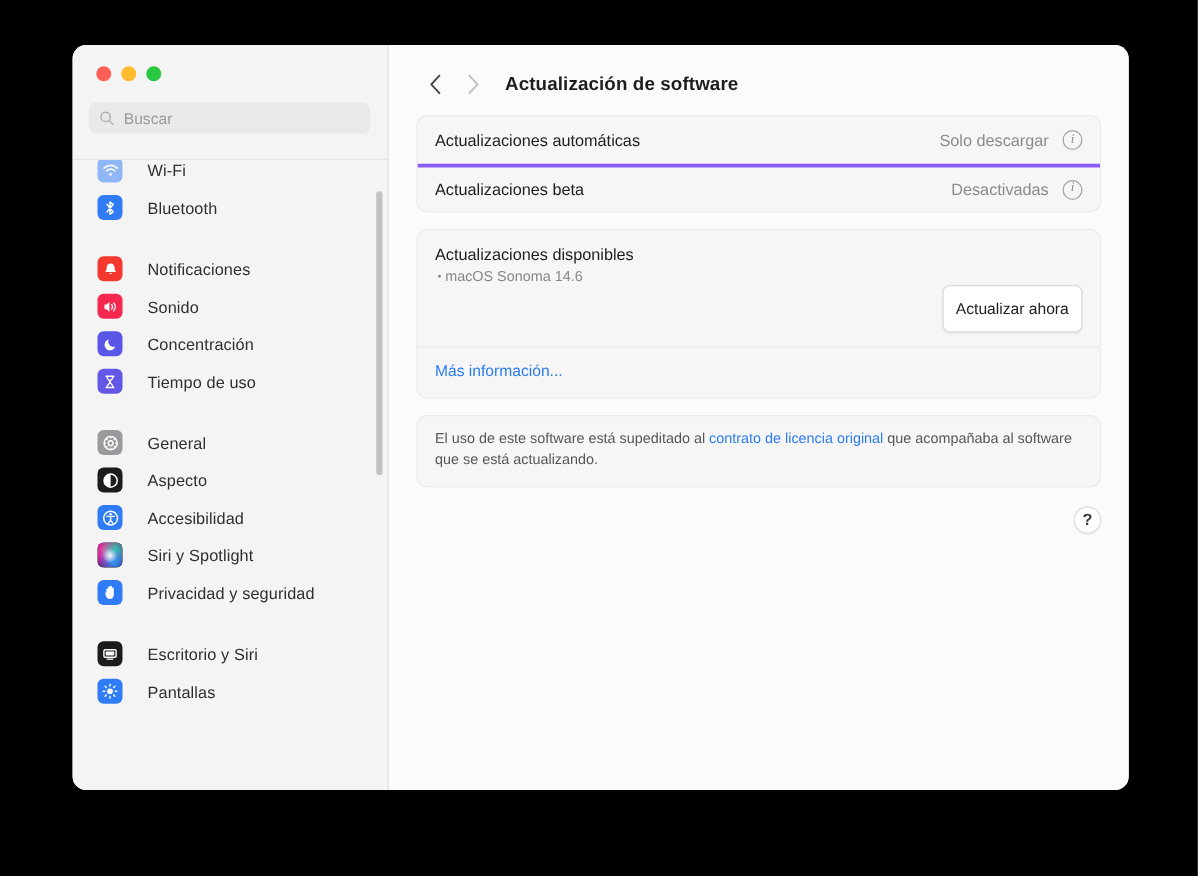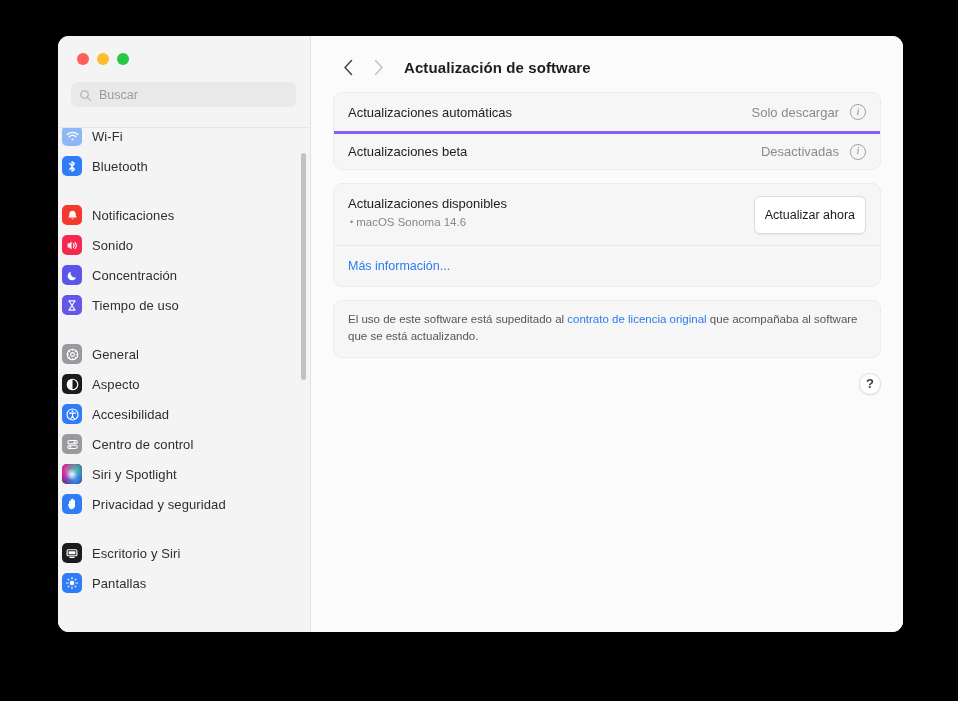--- a/index.html
+++ b/index.html
@@ -62,23 +62,23 @@
 
   .sb-divider { height: 1px; background: #e6e6e6; margin: 0; }
 
   .sb-scroll {
     position: relative;
     height: calc(100% - 92px);
     overflow: hidden;
   }
   .sb-list { padding: 0 0 0 0; margin-top: -7px; }
   .sb-item {
-    display: flex; align-items: center; gap: 10px;
+    display: flex; align-items: center; gap: 20px;
     height: 30px;
-    padding: 0 10px 0 4px;
+    padding: 0 10px 0 20px;
     cursor: default;
   }
   .sb-label {
     font-size: 13px;
     color: #2e2e30;
     letter-spacing: .1px;
     white-space: nowrap;
   }
   .sb-gap { height: 19px; }
   .ico {
@@ -153,20 +153,21 @@
     font-style: italic;
     font-family: "Liberation Serif", serif;
     display: flex; align-items: center; justify-content: center;
     cursor: default;
     line-height: 1;
   }
 
   .upd-top {
     display: flex;
     padding: 12px 14px 11px 14px;
+    flex-direction: column;
   }
   .upd-title { font-size: 13px; color: #1d1d1f; }
   .upd-bullet {
     font-size: 11.5px;
     color: #86868b;
     margin-top: 5px;
     padding-left: 2px;
   }
   .upd-bullet .dot { font-size: 9px; vertical-align: 1px; margin-right: 3px; }
   .btn {
@@ -330,31 +331,20 @@
             </div>
             <div class="sb-item">
               <span class="ico" style="background: rgb(47, 124, 246);">
                 <svg width="15" height="15" viewBox="0 0 16 16">
                   <circle cx="8" cy="8" r="5.9" fill="none" stroke="#ffffff" stroke-width="1.25"></circle>
                   <circle cx="8" cy="4.6" r="1.05" fill="#ffffff"></circle>
                   <path d="M4.7 6.5h6.6M8 6.9v3.1M8 9.9 6.2 12.3M8 9.9l1.8 2.4" stroke="#ffffff" stroke-width="1.2" stroke-linecap="round" fill="none"></path>
                 </svg>
               </span>
               <span class="sb-label">Accesibilidad</span>
-            </div>
-            <div class="sb-item">
-              <span class="ico" style="background: rgb(154, 154, 158);">
-                <svg width="13" height="13" viewBox="0 0 16 16">
-                  <rect x="2.2" y="3.1" width="11.6" height="4" rx="2" fill="none" stroke="#ffffff" stroke-width="1.3"></rect>
-                  <circle cx="10.6" cy="5.1" r="1.25" fill="#ffffff"></circle>
-                  <rect x="2.2" y="8.9" width="11.6" height="4" rx="2" fill="none" stroke="#ffffff" stroke-width="1.3"></rect>
-                  <circle cx="5.4" cy="10.9" r="1.25" fill="#ffffff"></circle>
-                </svg>
-              </span>
-              <span class="sb-label">Centro de control</span>
             </div>
             <div class="sb-item">
               <span class="ico" style="background: rgb(42, 42, 44);">
                 <svg width="20" height="20" viewBox="0 0 20 20">
                   <defs>
                     <radialGradient id="sg1" cx="32%" cy="34%" r="78%">
                       <stop offset="0%" stop-color="#ff4fa3"></stop>
                       <stop offset="42%" stop-color="#d0249b"></stop>
                       <stop offset="100%" stop-color="#3a1a6b"></stop>
                     </radialGradient>

